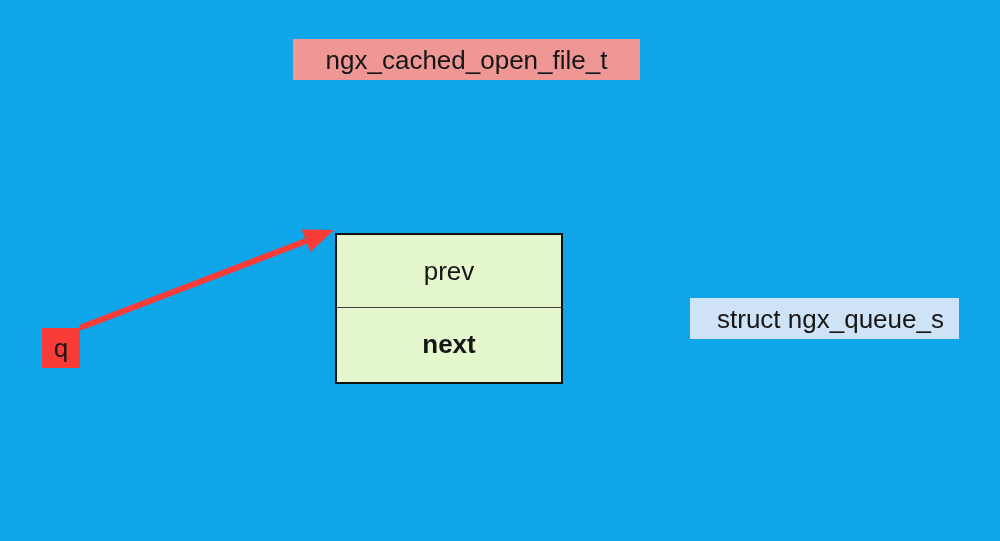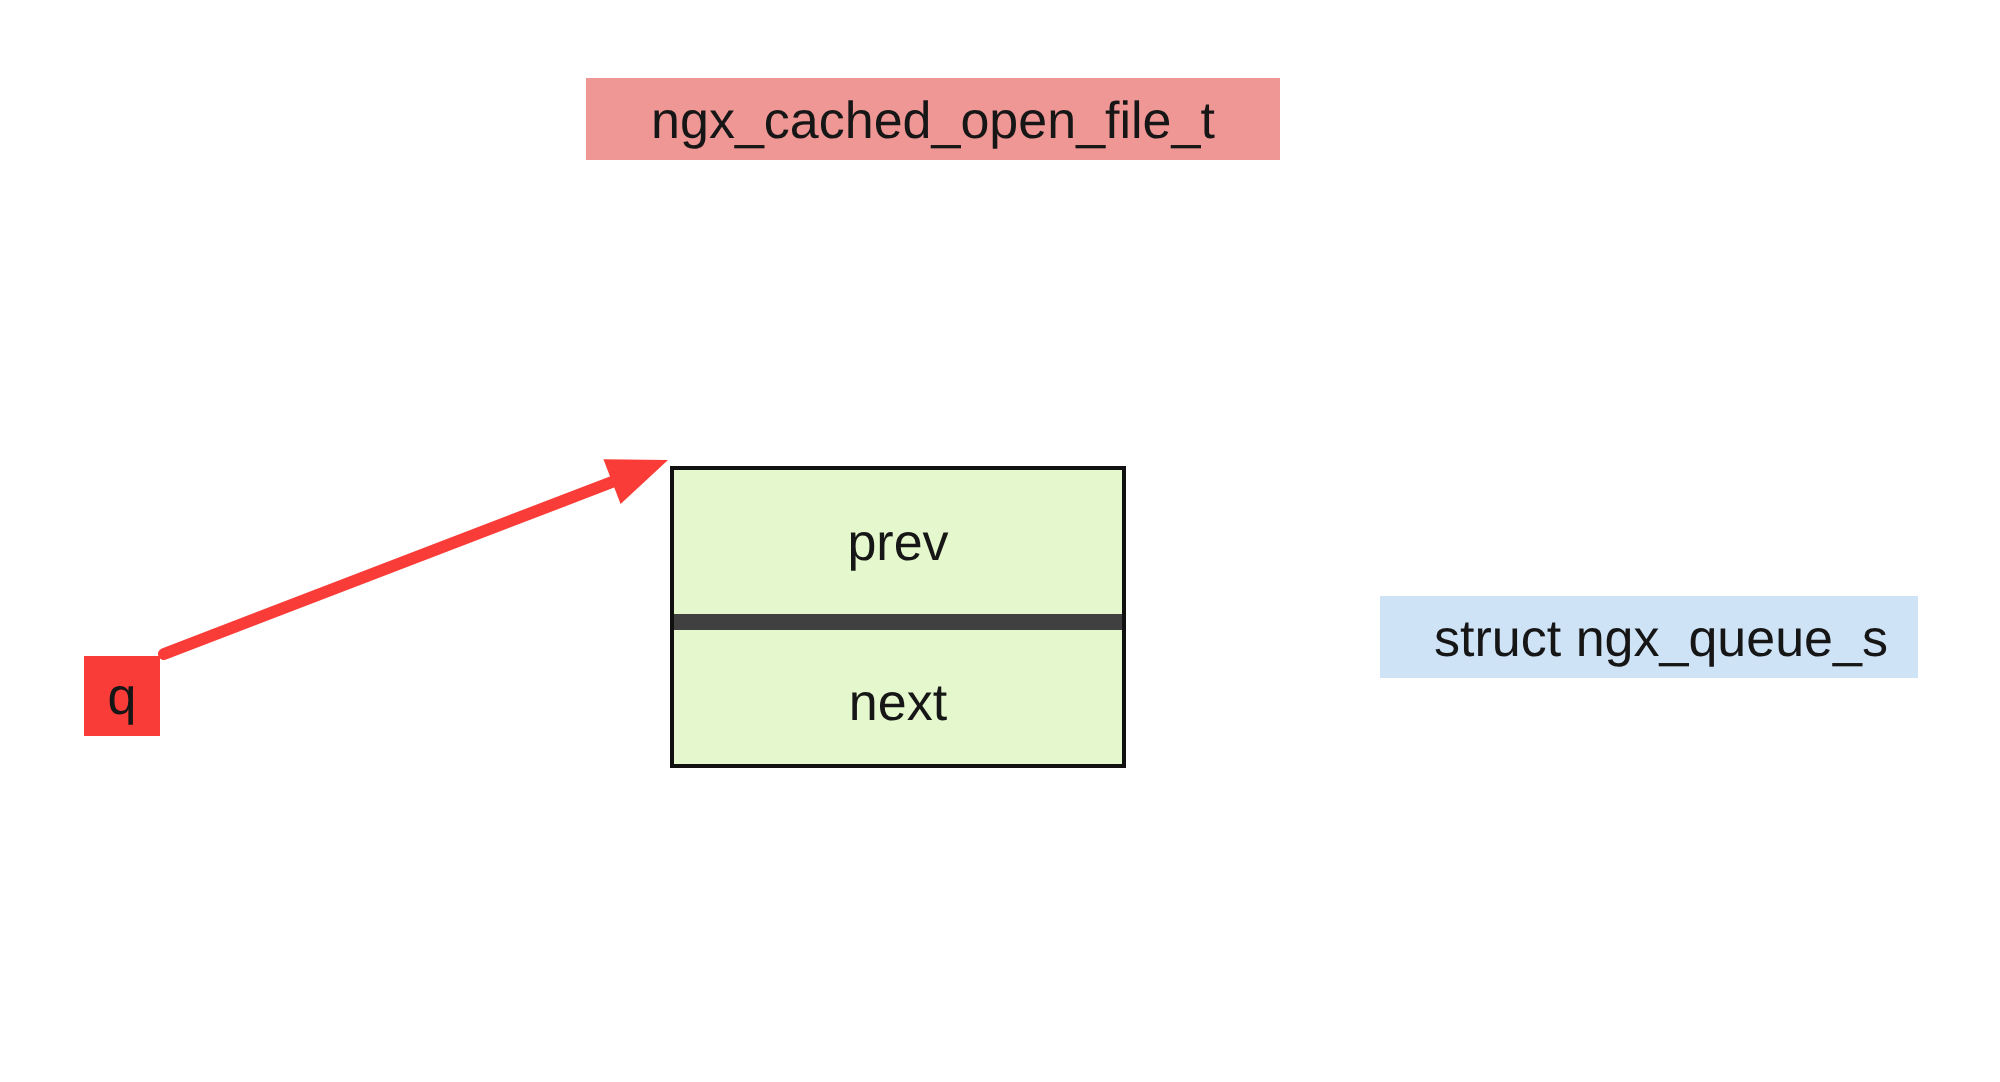--- a/index.html
+++ b/index.html
@@ -4,21 +4,21 @@
 <style>
   html, body {
     margin: 0;
     padding: 0;
     background: #000;
   }
   .canvas {
     position: relative;
     width: 1000px;
     height: 541px;
-    background: #ffffff;
+    background: #0ea5e9;
     overflow: hidden;
     font-family: "Liberation Sans", "DejaVu Sans", sans-serif;
     color: #161616;
   }
   .label-box {
     position: absolute;
     display: flex;
     align-items: center;
     justify-content: center;
     font-size: 26px;
@@ -40,21 +40,22 @@
     box-sizing: border-box;
   }
   .struct-row {
     height: 72px;
     display: flex;
     align-items: center;
     justify-content: center;
     font-size: 26px;
   }
   .struct-row + .struct-row {
-    border-top: 8px solid #404040;
+    border-top: 1px solid #404040;
+    font-weight: bold;
   }
   .arrow-svg {
     position: absolute;
     left: 0; top: 0;
     width: 1000px; height: 541px;
     pointer-events: none;
   }
 </style>
 </head>
 <body>

